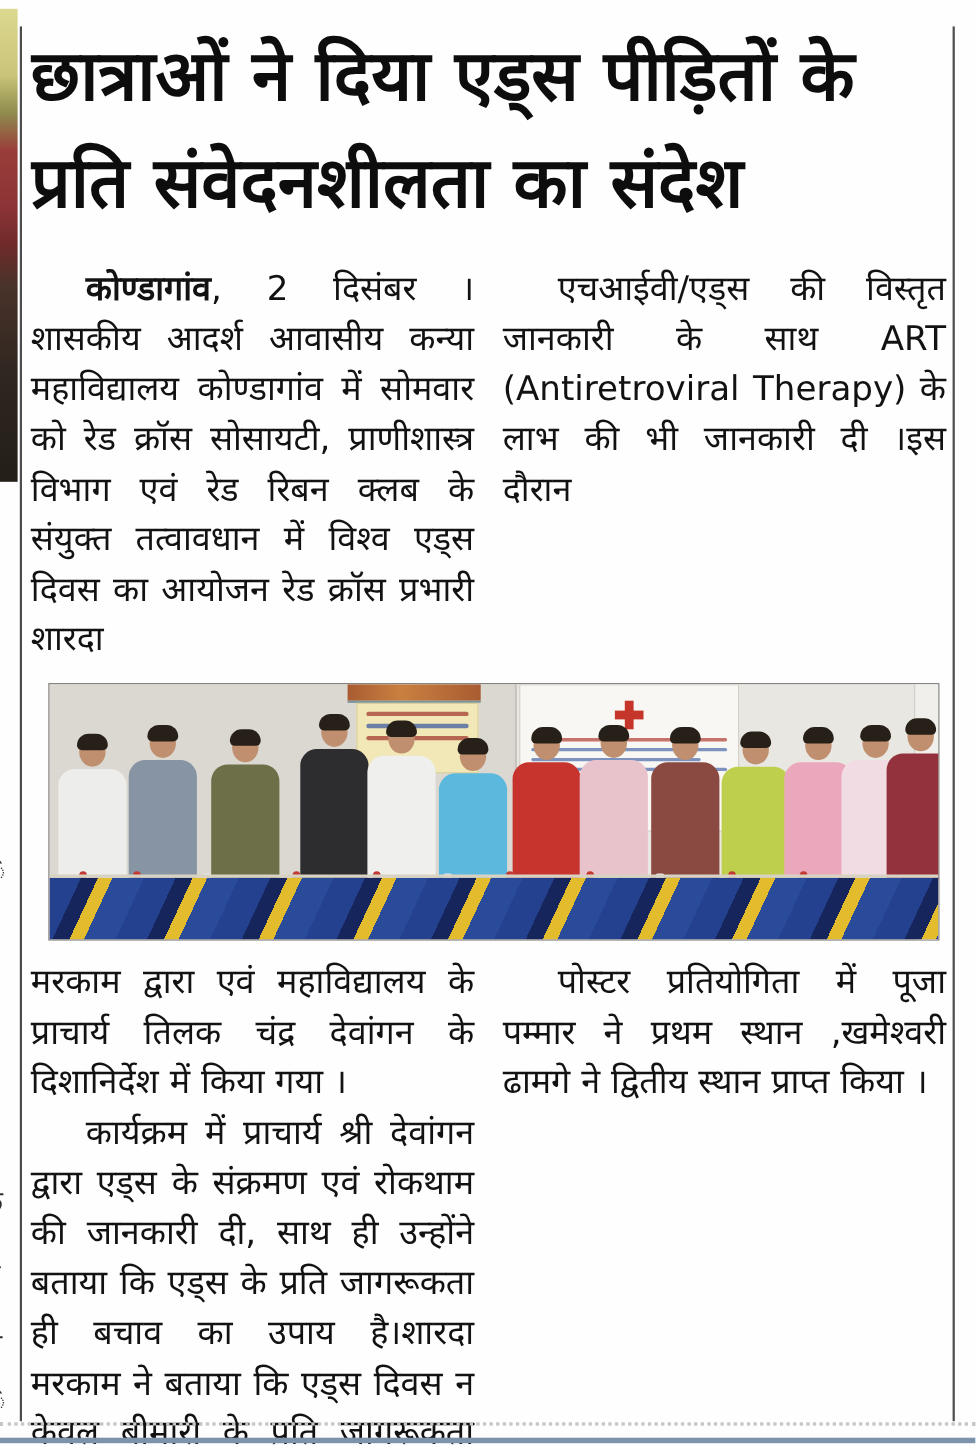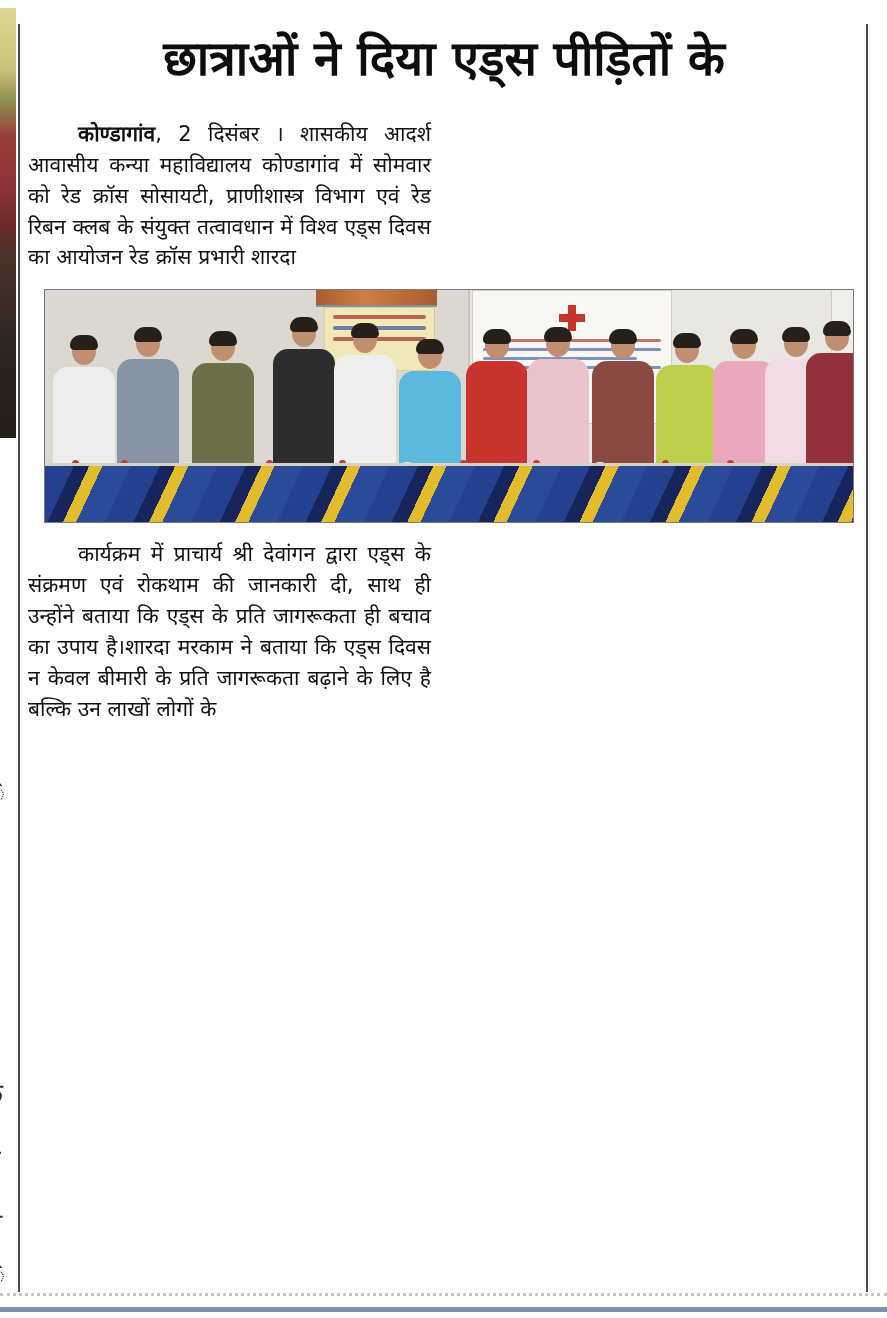--- a/index.html
+++ b/index.html
@@ -25,30 +25,29 @@
   .fragment{
     position:absolute;left:0;width:14px;overflow:hidden;
     font-size:26px;color:#2c2c2c;line-height:1;
     text-indent:-17px;white-space:nowrap;
   }
   
   .content{position:absolute;left:28px;top:0;width:832px;}
   .headline{
     margin:22px 0 6px 0;
     font-weight:bold;
-    font-size:48px;line-height:1.52;
-    text-align:center;
+    font-size:64px;line-height:1.52;
     letter-spacing:0px;
     white-space:nowrap;
     overflow:hidden;
     color:#0d0d0d;
   }
   .headline .hl-line{display:block;}
   .cols{display:flex;gap:26px;text-align:justify;}
-  .col{flex:1 1 0;font-size:21px;line-height:1.47;}
+  .col{flex:1 1 0;font-size:31px;line-height:1.47;}
   .col p{margin:0;}
   .indent{text-indent:50px;}
   .bold{font-weight:bold;}
   .cols.top{margin-top:24px;}
   .cols.bottom{margin-top:14px;}
   
   .photo{
     position:relative;
     margin:16px 6px 16px 16px;
     height:232px;
@@ -121,29 +120,31 @@
       <div class="fragment" style="top: 1080px;">क</div>
       <div class="fragment" style="top: 1146px;">ल</div>
       <div class="fragment" style="top: 1210px;">ज</div>
       <div class="fragment" style="top: 1262px;">ि</div>
     </div>
 
   <div class="content">
 
     <h1 class="headline">
       <span class="hl-line">छात्राओं ने दिया एड्स पीड़ितों के</span>
+      <span class="hl-line">प्रति संवेदनशीलता का संदेश</span>
     </h1>
 
     <div class="cols top">
       <div class="col">
         <p class="indent">
           <span class="bold">कोण्डागांव</span><span>, 2 दिसंबर ।</span><span> शासकीय आदर्श आवासीय कन्या महाविद्यालय कोण्डागांव में सोमवार को रेड क्रॉस सोसायटी, प्राणीशास्त्र विभाग एवं रेड रिबन क्लब के संयुक्त तत्वावधान में विश्व एड्स दिवस का आयोजन रेड क्रॉस प्रभारी  शारदा</span>
         </p>
       </div>
       <div class="col">
+        <p class="indent">एचआईवी/एड्स की विस्तृत जानकारी के साथ ART (Antiretroviral Therapy) के लाभ की भी जानकारी दी ।इस दौरान</p>
       </div>
     </div>
 
     <div class="photo" id="photo">
       <div class="wall-left"></div>
       <div class="wall-right"></div>
       <div class="wall-seam"></div>
       <div class="pillar"></div>
       <div class="banner-orange"></div>
       <div class="banner-yellow">
@@ -256,23 +257,25 @@
           </div>
           <div class="decor glass" style="left: 91%;">
             <div class="leaf"></div>
           </div>
         </div>
       <div class="table"></div>
     </div>
 
     <div class="cols bottom">
       <div class="col">
+        <p>मरकाम द्वारा एवं महाविद्यालय के प्राचार्य तिलक चंद्र देवांगन के दिशानिर्देश में किया गया ।</p>
         <p class="indent">कार्यक्रम में प्राचार्य श्री देवांगन द्वारा एड्स के संक्रमण एवं रोकथाम की जानकारी दी, साथ ही उन्होंने बताया कि एड्स के प्रति जागरूकता ही बचाव का उपाय है।शारदा मरकाम ने बताया कि एड्स दिवस न केवल बीमारी के प्रति जागरूकता बढ़ाने के लिए है बल्कि उन लाखों लोगों के</p>
       </div>
       <div class="col">
+        <p class="indent">पोस्टर प्रतियोगिता में पूजा पम्मार ने प्रथम स्थान ,खमेश्वरी ढामगे ने द्वितीय स्थान प्राप्त किया ।</p>
       </div>
     </div>
 
   </div>
 
   <div class="dotted-line"></div>
   <div class="bottom-bar"></div>
 
 </div>
 

